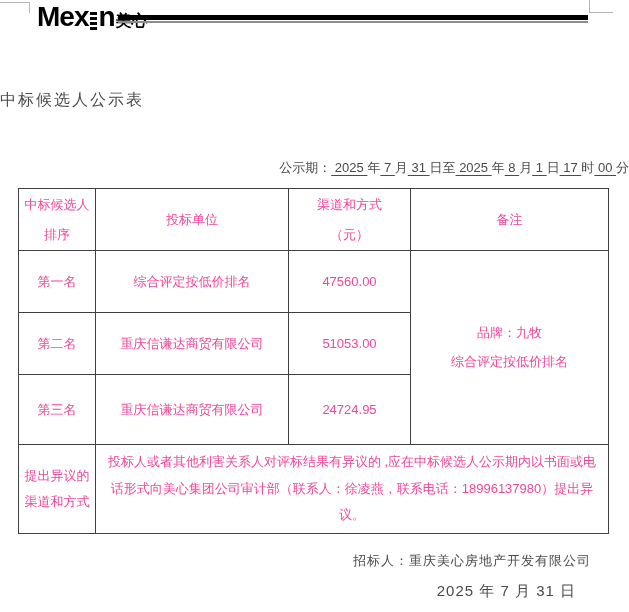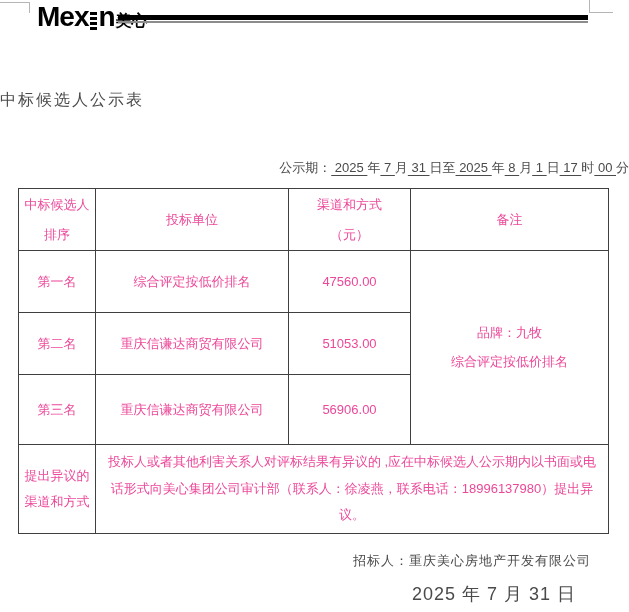--- a/index.html
+++ b/index.html
@@ -35,21 +35,21 @@
 
   .doc-table { position:absolute; left:18px; top:188px; width:590px;
     border-collapse:collapse; table-layout:fixed; font-size:13px; color:#ec4899; }
   .doc-table td { border:1px solid #3f3f3f; text-align:center; vertical-align:middle; padding:0; overflow:hidden; }
   .multiline { white-space:pre-line; line-height:2.3; }
   .remark-brand { margin-bottom:11px; }
   .objection-label { white-space:pre-line; line-height:2.0; }
   .objection-cell { text-align:center; padding:4px 10px !important; line-height:2.05; }
 
   .footer-tenderer { position:absolute; top:552px; right:38px; font-size:13px; color:#4a4a4a; letter-spacing:1px; }
-  .footer-date { position:absolute; top:582px; right:53px; font-size:18px; color:#4a4a4a; letter-spacing:1px;margin-left:42px; }
+  .footer-date { position:absolute; top:582px; right:53px; font-size:15px; color:#4a4a4a; letter-spacing:1px;margin-left:42px; }
 </style>
 </head>
 <body>
 
 <div class="page">
 
   <div class="corner-tl"></div>
   <div class="corner-tr"></div>
 
   <div class="logo">
@@ -93,21 +93,21 @@
       </td>
     </tr>
     <tr style="height:62px">
       <td>第二名</td>
       <td>重庆信谦达商贸有限公司</td>
       <td>51053.00</td>
     </tr>
     <tr style="height:70px">
       <td>第三名</td>
       <td>重庆信谦达商贸有限公司</td>
-      <td>56906.00</td>
+      <td>24724.95</td>
     </tr>
     <tr style="height:81px">
       <td class="objection-label">提出异议的
 渠道和方式</td>
       <td colspan="3" class="objection-cell">投标人或者其他利害关系人对评标结果有异议的 ,应在中标候选人公示期内以书面或电话形式向美心集团公司审计部（联系人：徐凌燕，联系电话：18996137980）提出异议。</td>
     </tr>
   </tbody>
     </table>
 
   <div class="footer-tenderer">招标人：重庆美心房地产开发有限公司</div>

